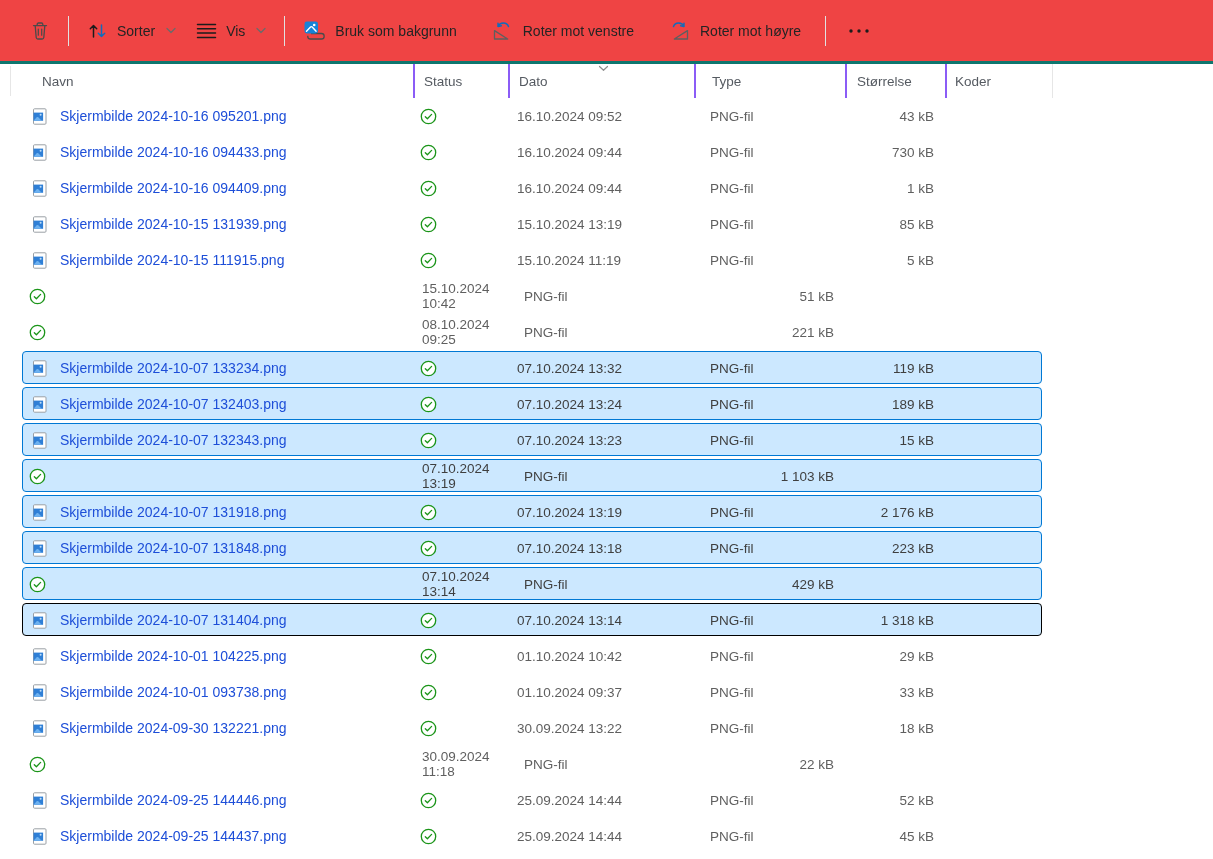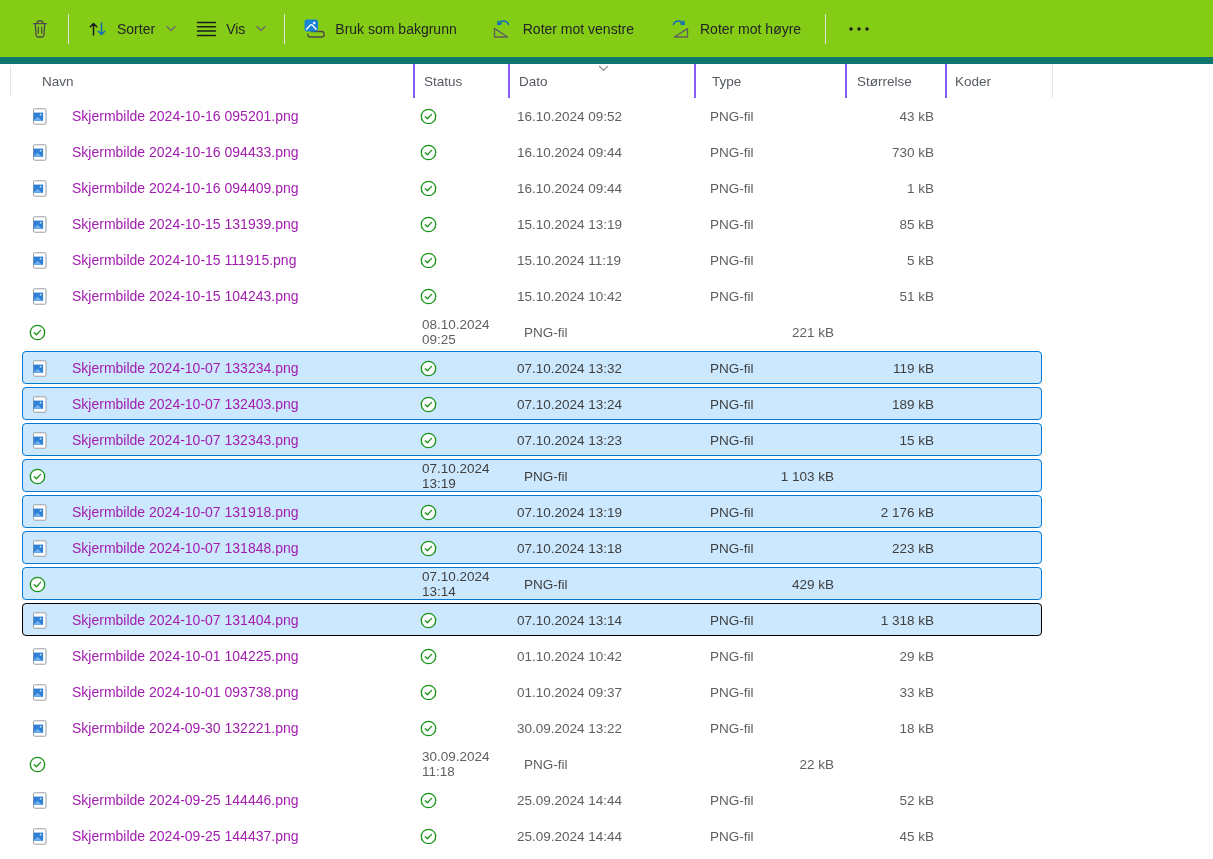--- a/index.html
+++ b/index.html
@@ -10,22 +10,22 @@
     color: #1b1b1b;
     overflow: hidden;
   }
 
   
   .toolbar {
     height: 64px;
     display: flex;
     align-items: center;
     padding-left: 20px;
-    border-bottom: 7px solid #0f766e;
-    background: #84cc16;
+    border-bottom: 3px solid #0f766e;
+    background: #ef4444;
   }
   .tb-btn {
     display: flex;
     align-items: center;
     gap: 9px;
     padding: 8px 10px;
     border-radius: 4px;
     font-size: 14px;
     color: #242424;
     cursor: default;
@@ -99,24 +99,24 @@
     background: var(--selection-bg, #cce8ff);
     border-color: var(--selection-border, #0078d4);
   }
   .row.focused::before {
     border-color: var(--focus-border, #000000);
   }
   .cell { position: relative; z-index: 1; font-size: 13.5px; }
   .name-cell {
     display: flex;
     align-items: center;
-    gap: 24px;
+    gap: 12px;
     padding-left: 10px;
     font-size: 14px;
-    color: #a21caf;
+    color: #1d4ed8;
     overflow: hidden;
     white-space: nowrap;
   }
   .status-cell { padding-left: 7px; display: flex; align-items: center; }
   .secondary { color: #5f5f5f; }
   .row.selected .secondary { color: #3f3f3f; }
   .date-cell { padding-left: 9px; }
   .type-cell { padding-left: 16px; }
   .size-cell { text-align: right; padding-right: 11px; }
 
@@ -354,31 +354,20 @@
           <path d="M5.3 8.7l2.1 2.1 4.2-4.4" stroke="#1a9418" stroke-width="1.3" stroke-linecap="round" stroke-linejoin="round"></path>
         </svg>
       </span>
     </div>
     <div class="cell date-cell secondary">15.10.2024 11:19</div>
     <div class="cell type-cell secondary">PNG-fil</div>
     <div class="cell size-cell secondary">5 kB</div>
     <div class="cell koder-cell"></div>
   </div>
     <div class="row">
-    <div class="cell name-cell">
-      <span class="file-icon">
-        <svg width="16" height="17" viewBox="0 0 16 17" fill="none">
-          <rect x="1.5" y="0.8" width="12.5" height="15.4" rx="1" fill="#ffffff" stroke="#9aa0a6" stroke-width="1"></rect>
-          <rect x="1.5" y="4.6" width="9.6" height="8.2" fill="#2f7fd6"></rect>
-          <path d="M1.5 12.8l3.3-3.6c.4-.4 1-.4 1.4 0l3.6 3.6" fill="#6db1ef"></path>
-          <circle cx="8.6" cy="6.8" r="1" fill="#bcdcf7"></circle>
-        </svg>
-      </span>
-      <span>Skjermbilde 2024-10-15 104243.png</span>
-    </div>
     <div class="cell status-cell">
       <span class="status-icon">
         <svg width="17" height="17" viewBox="0 0 17 17" fill="none">
           <circle cx="8.5" cy="8.5" r="7.2" fill="#ffffff" stroke="#1a9418" stroke-width="1.3"></circle>
           <path d="M5.3 8.7l2.1 2.1 4.2-4.4" stroke="#1a9418" stroke-width="1.3" stroke-linecap="round" stroke-linejoin="round"></path>
         </svg>
       </span>
     </div>
     <div class="cell date-cell secondary">15.10.2024 10:42</div>
     <div class="cell type-cell secondary">PNG-fil</div>

